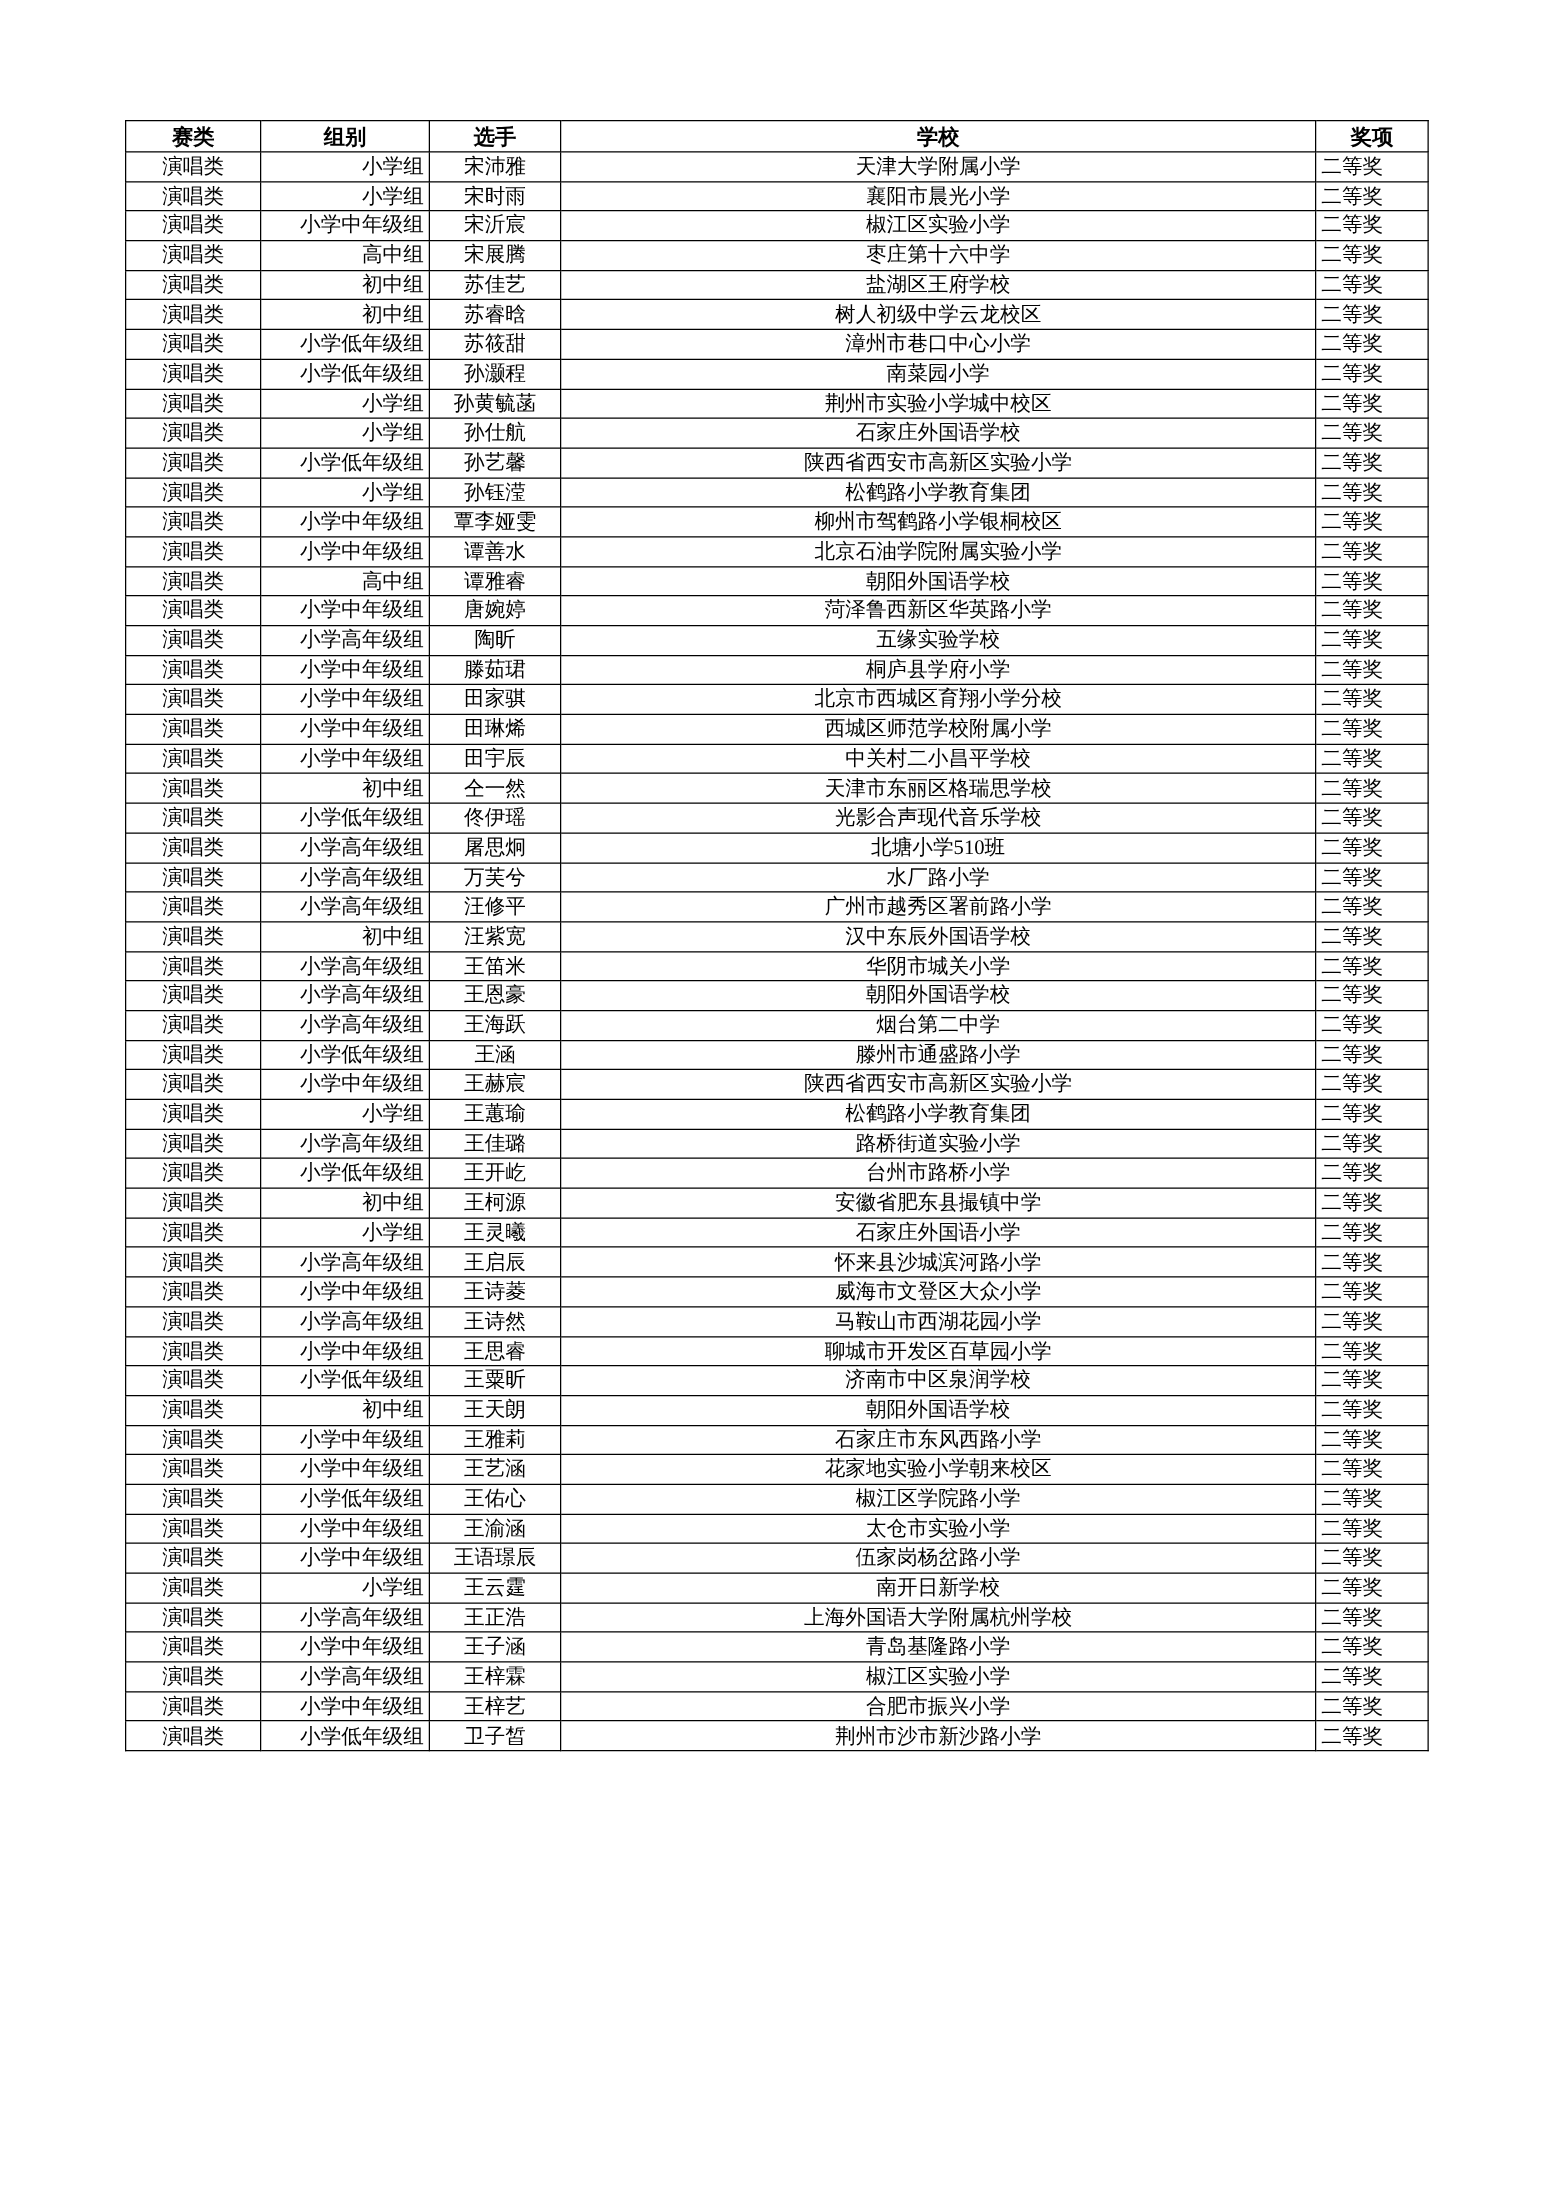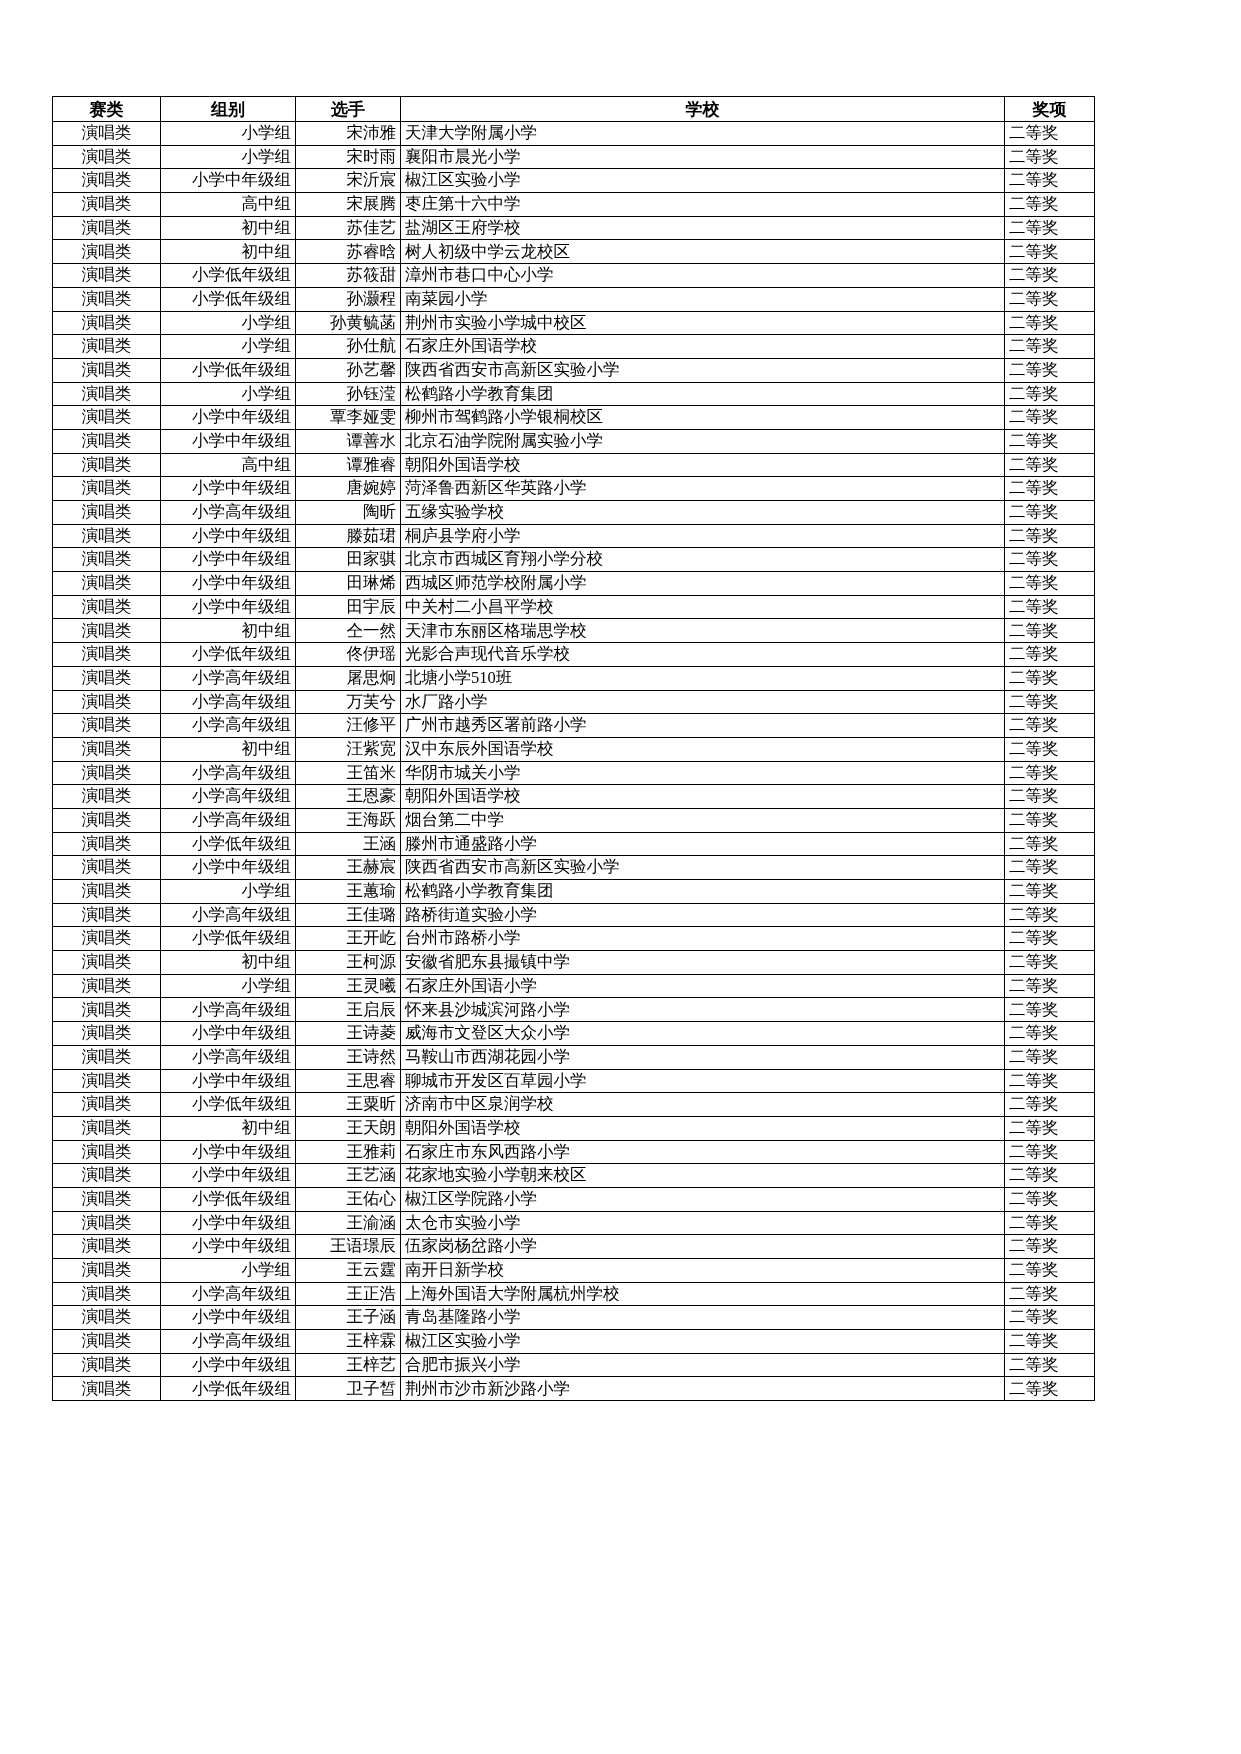--- a/index.html
+++ b/index.html
@@ -11,21 +11,21 @@
     width: 1241px;
     height: 1754px;
     font-family: "Liberation Serif", "DejaVu Serif", serif;
     color: #000000;
   }
   .page {
     position: relative;
     width: 1241px;
     height: 1754px;
     box-sizing: border-box;
-    padding: 96px 100px 0 52px;
+    padding: 96px 100px 0 100px;
   }
   table.award-table {
     border-collapse: collapse;
     width: 1042px;
     table-layout: fixed;
   }
   table.award-table th,
   table.award-table td {
     border: 1px solid #000000;
     font-size: 16.5px;
@@ -43,22 +43,22 @@
     font-size: 17px;
   }
   col.c-category { width: 108px; }
   col.c-group    { width: 135px; }
   col.c-player   { width: 105px; }
   col.c-school   { width: 604px; }
   col.c-award    { width: 90px; }
 
   td.category { text-align: center; padding-left: 6px; }
   td.group    { text-align: right; }
-  td.player   { text-align: right; }
-  td.school   { text-align: left; padding-left: 8px; }
+  td.player   { text-align: center; }
+  td.school   { text-align: center; padding-left: 8px; }
   td.award    { }
 </style>
 </head>
 <body>
 
 <div class="page">
   <table class="award-table">
     <colgroup>
       <col class="c-category">
       <col class="c-group">

